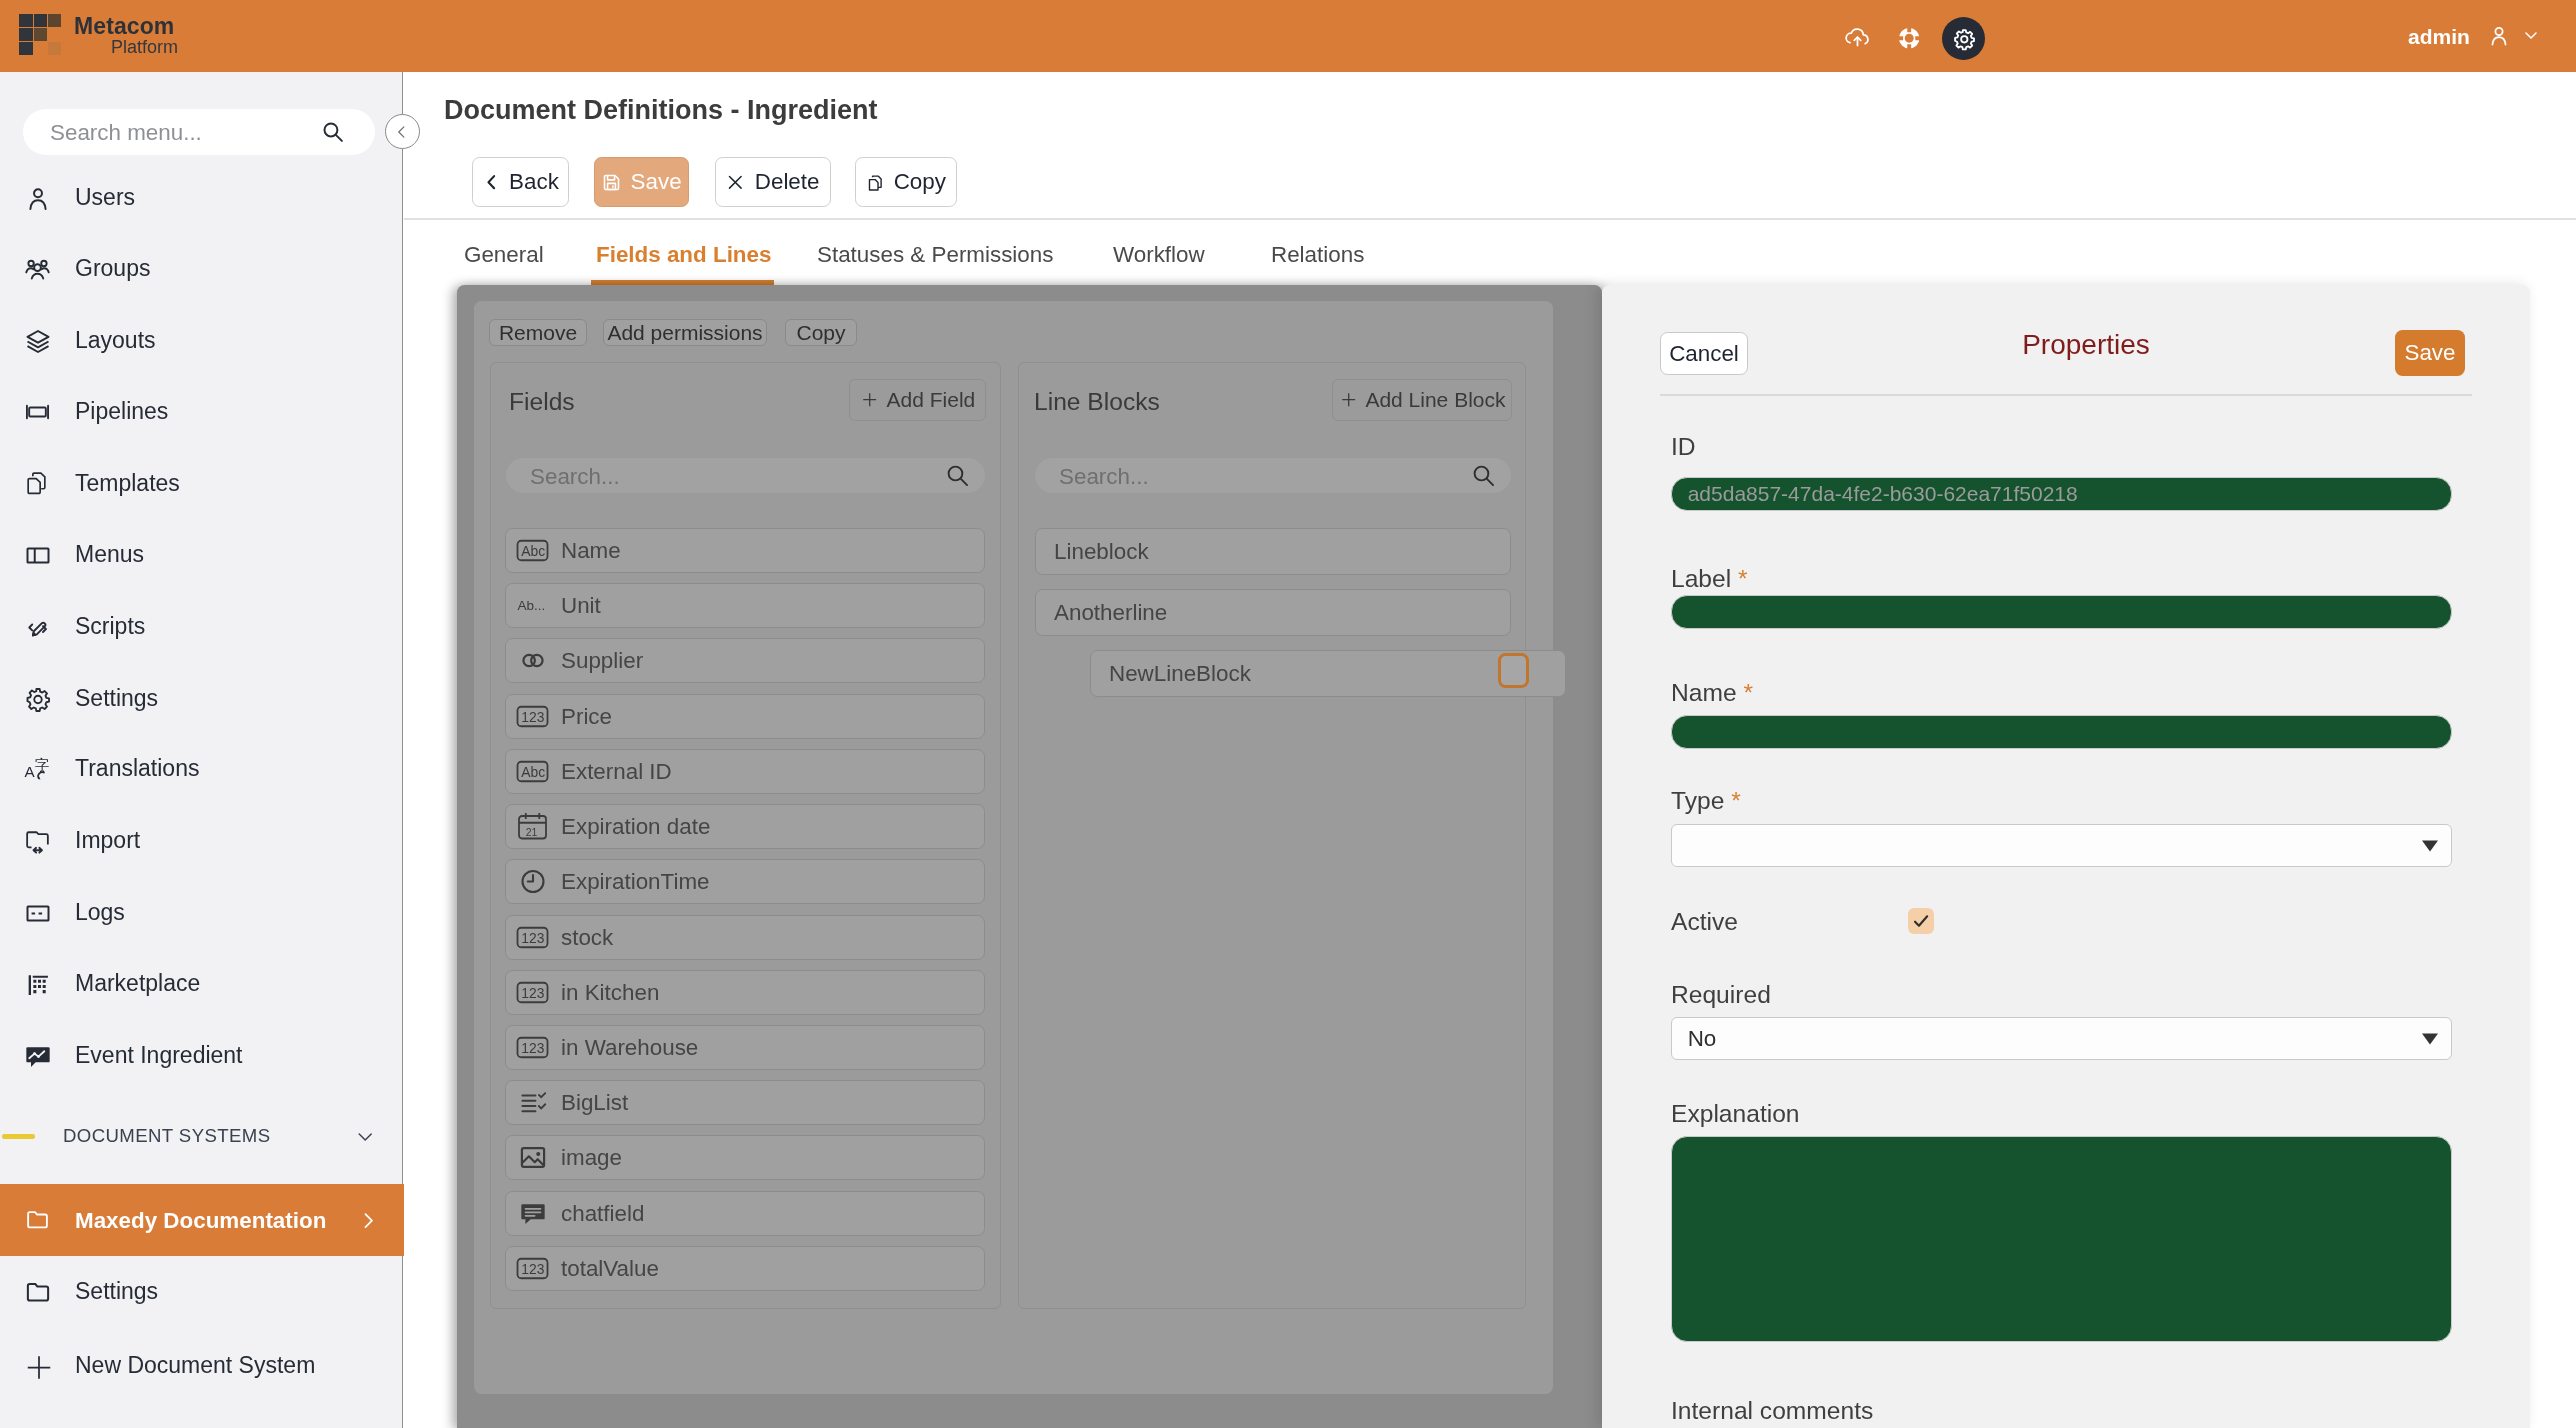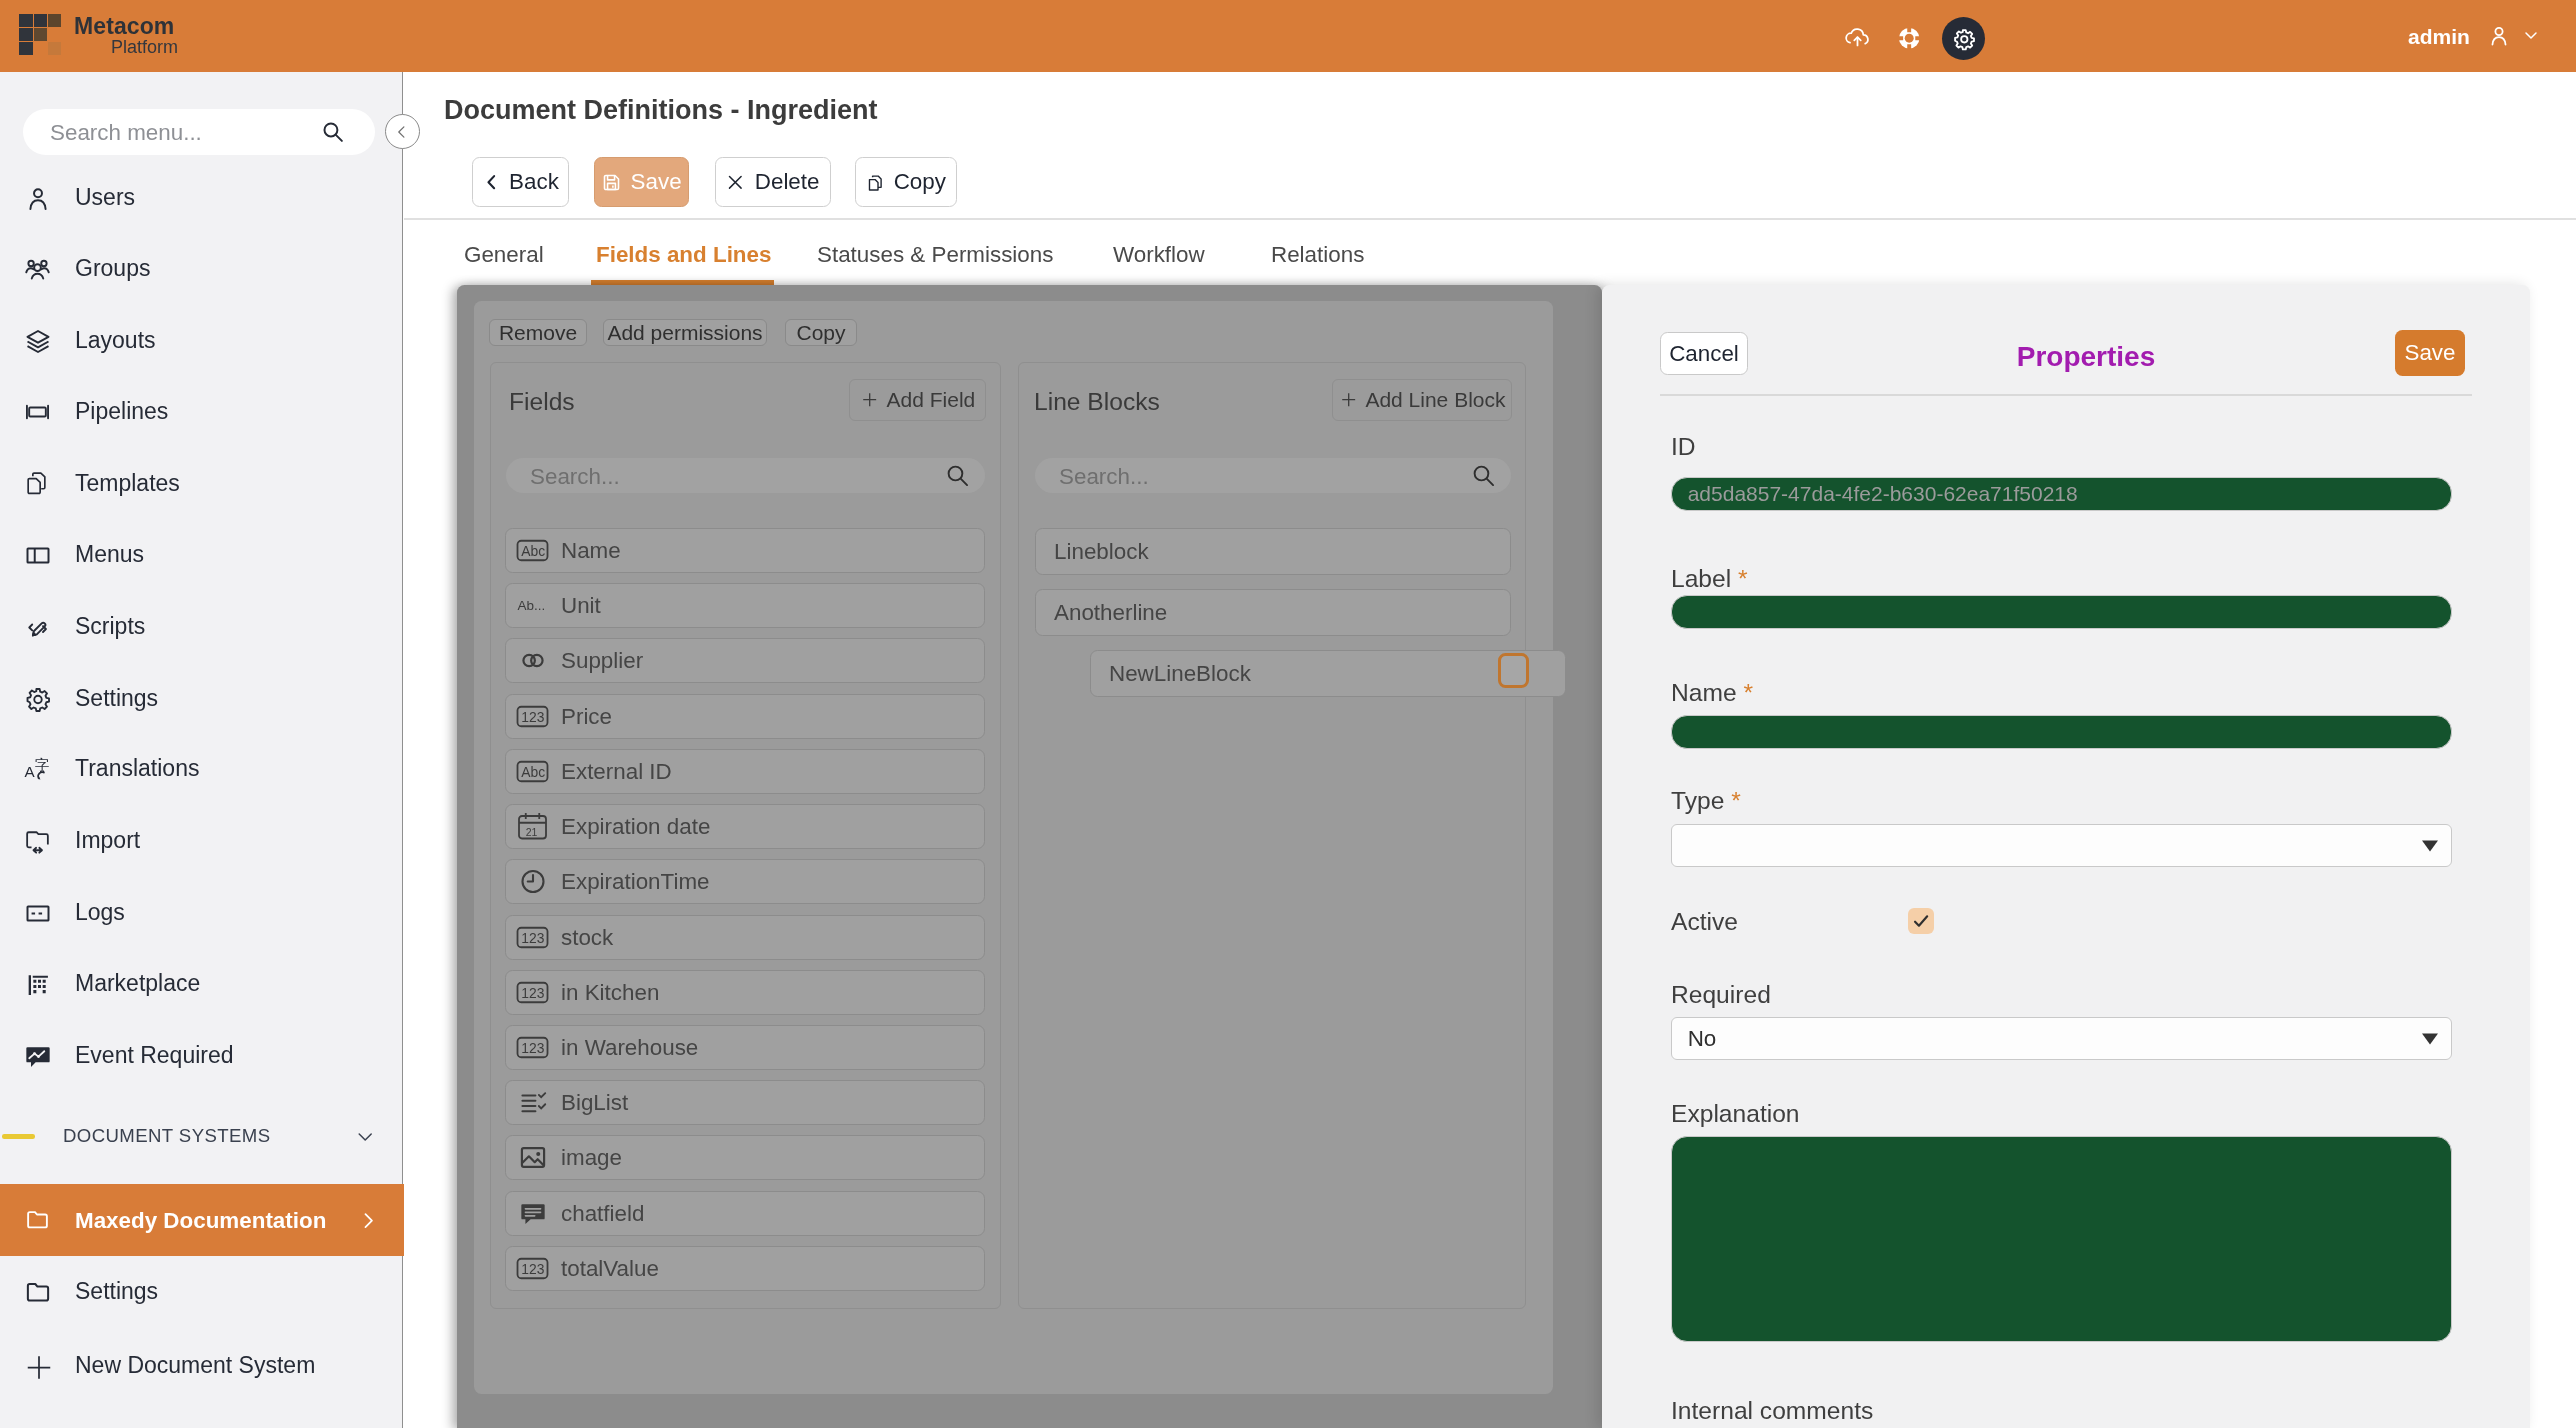--- a/index.html
+++ b/index.html
@@ -204,21 +204,21 @@
         </svg></span>
     <span class="mi-label">Logs</span>
   </div>
   <div class="menu-item" style="top:947px">
     <span class="mi-icon"><svg viewBox="0 0 24 24" width="28" height="28" fill="#262B36" stroke="none">
           <path d="M3 4h18a1 1 0 0 1 1 1v11a1 1 0 0 1-1 1h-11l-4 4v-4H3a1 1 0 0 1-1-1V5a1 1 0 0 1 1-1z"></path>
           <path d="M4.5 13.5 9 9.5l3.4 2.6 5-4.6" fill="none" stroke="#F2F2F4" stroke-width="1.6" stroke-linecap="round" stroke-linejoin="round"></path>
           <circle cx="9" cy="9.6" r="1.25" fill="#F2F2F4"></circle>
           <circle cx="12.4" cy="12" r="1.25" fill="#F2F2F4"></circle>
         </svg></span>
-    <span class="mi-label">Event Required</span>
+    <span class="mi-label">Event Ingredient</span>
   </div>
 
   <div class="abs" style="left:0;top:1029px;width:403px;height:72px">
     <div class="abs" style="left:2.2px;top:33px;width:33px;height:4.5px;background:#E9C934;border-radius:2.2px"></div>
     <div class="abs" style="left:63px;top:24px;font-size:18.6px;color:#3A414F;letter-spacing:0.4px">DOCUMENT SYSTEMS</div>
     <svg class="abs" style="left:354px;top:27px" viewBox="0 0 24 24" width="22.4" height="18" fill="none" stroke="#3A414F" stroke-width="2" stroke-linecap="round" stroke-linejoin="round">
         <path d="M4 8l8 8 8-8"></path>
       </svg>
   </div>
 
@@ -463,21 +463,21 @@
         <span class="flabel" style="left:18px">Anotherline</span>
       </div>
     <div class="fitem" style="left:1090px;width:476px;top:650px;height:47px">
         <span class="flabel" style="left:18px">NewLineBlock</span>
       <div class="abs" style="right:36px;top:2.2px;width:31px;height:35px;border:3px solid #C0762F;border-radius:7.5px;background:#A6A6A6"></div>
     </div>
   </div>
 
   <div id="props">
     <div class="abs" style="left:58px;top:47px;width:88px;height:43px;background:#fff;border:1.5px solid #C9C9C9;border-radius:7.5px;font-size:22.4px;color:#1E2430;display:flex;align-items:center;justify-content:center">Cancel</div>
-    <div class="abs" style="left:484px;top:56px;transform:translateX(-50%);font-size:28px;font-weight:700;color:#a21caf">Properties</div>
+    <div class="abs" style="left:484px;top:44px;transform:translateX(-50%);font-size:28px;font-weight:400;color:#7f1d1d">Properties</div>
     <div class="abs" style="left:793px;top:45px;width:70px;height:46px;background:#D57B2D;border-radius:7.5px;font-size:22.4px;color:#fff;display:flex;align-items:center;justify-content:center">Save</div>
     <div class="abs" style="left:58px;top:109px;width:812px;height:1.5px;background:#D9D9D9"></div>
 
     <div class="plabel" style="top:148px">ID</div>
     <div class="pinput" style="top:192px;color:#9B9B9B;font-size:21px">ad5da857-47da-4fe2-b630-62ea71f50218</div>
 
     <div class="plabel" style="top:280px">Label <span class="req">*</span></div>
     <div class="pinput" style="top:310px"></div>
 
     <div class="plabel" style="top:394px">Name <span class="req">*</span></div>

